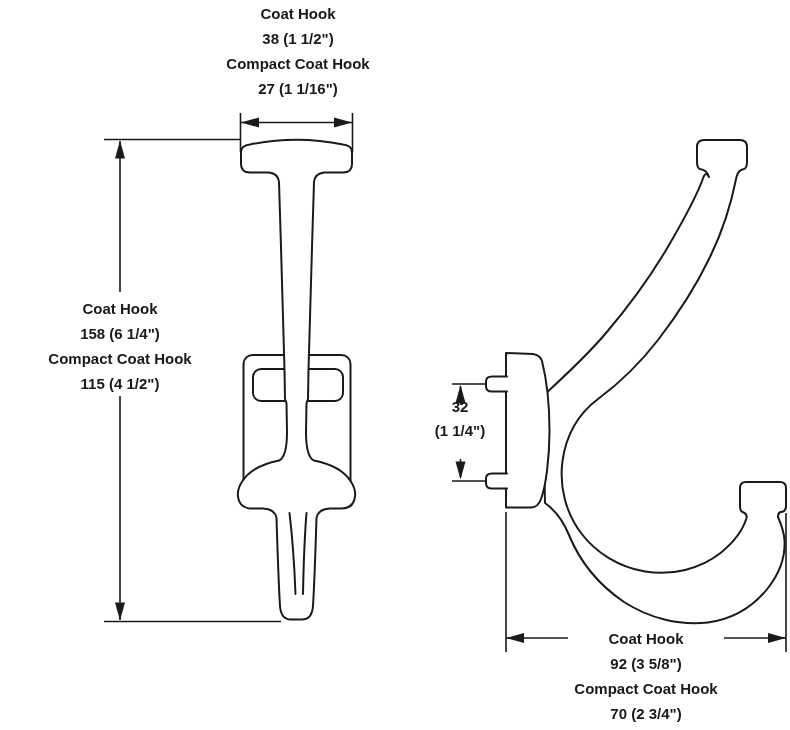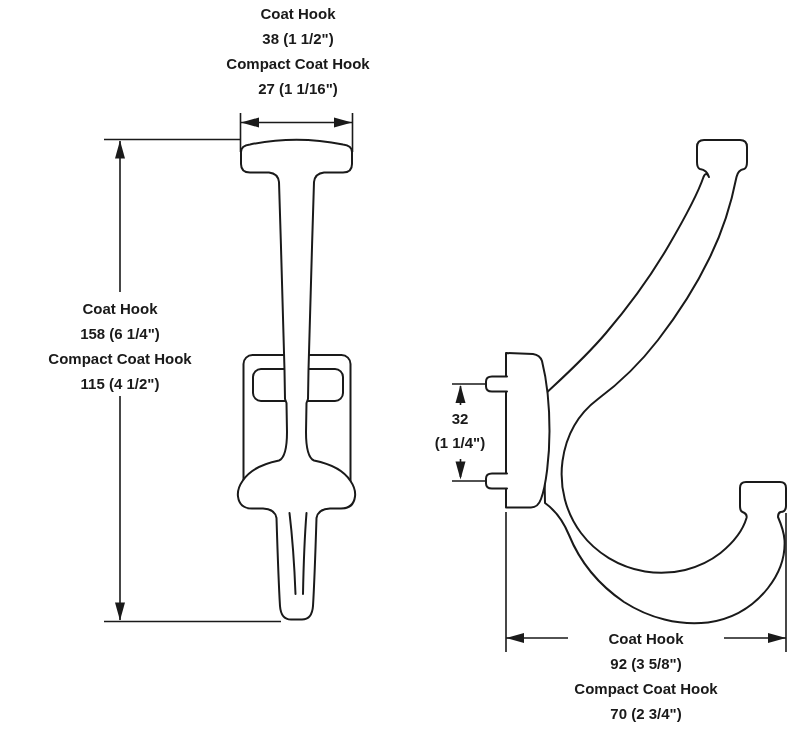--- a/index.html
+++ b/index.html
@@ -172,21 +172,21 @@
     <div>27 (1 1/16")</div>
   </div>
 
   <div class="label" style="left:120px;top:296px">
     <div>Coat Hook</div>
     <div>158 (6 1/4")</div>
     <div>Compact Coat Hook</div>
     <div>115 (4 1/2")</div>
   </div>
 
-  <div class="label small" style="left:460px;top:407px">
+  <div class="label small" style="left:460px;top:395px">
     <div>32</div>
     <div>(1 1/4")</div>
   </div>
 
   <div class="label" style="left:646px;top:626px">
     <div>Coat Hook</div>
     <div>92 (3 5/8")</div>
     <div>Compact Coat Hook</div>
     <div>70 (2 3/4")</div>
   </div>

